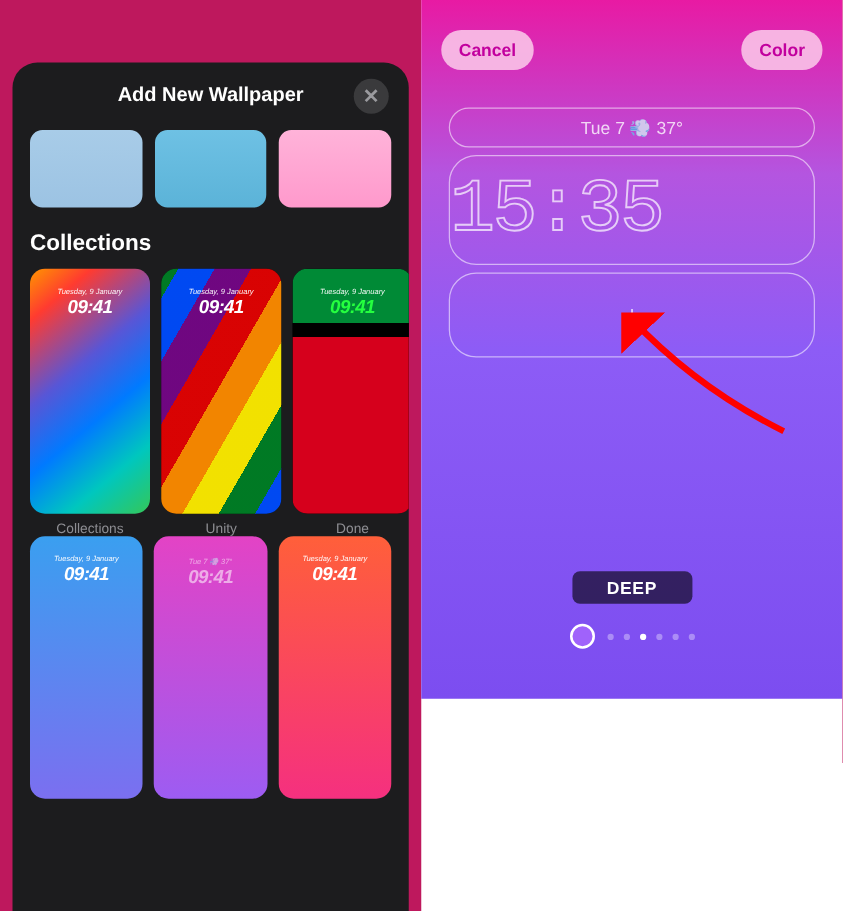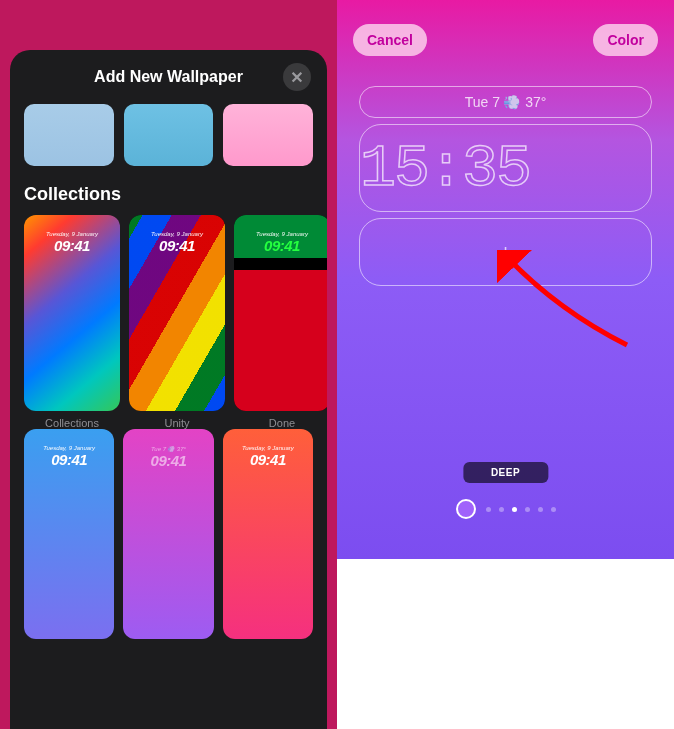--- a/index.html
+++ b/index.html
@@ -48,21 +48,21 @@
     .pill-btn { background: rgba(250,195,232,0.9); color: #c2009e; font-size: 14px; font-weight: 600; padding: 8px 14px; border-radius: 16px; cursor: pointer; }
     
     .widget-box { border: 1.5px solid rgba(255,255,255,0.55); border-radius: 22px; padding: 7px 0; text-align: center; color: rgba(255,255,255,0.78); font-size: 14px; margin: 0 6px 6px; }
     .clock-box { border: 1.5px solid rgba(255,255,255,0.55); border-radius: 22px; padding: 10px 0 8px; margin: 0 6px 6px; }
     .big-time { font-size: 60px; font-weight: 300; letter-spacing: -2px; color: transparent; -webkit-text-stroke: 1.5px rgba(255,255,255,0.7); font-family: 'Courier New', monospace; }
     .add-widget-box { border: 1.5px solid rgba(255,255,255,0.55); border-radius: 22px; height: 68px; display: flex; align-items: center; justify-content: center; margin: 0 6px; cursor: pointer; }
     .plus-icon { color: rgba(255,255,255,0.7); font-size: 22px; font-weight: 300; }
     
     .arrow { position: absolute; top: 250px; left: 160px; width: 140px; height: 100px; }
     
-    .deep-label { position: absolute; bottom: 76px; left: 50%; transform: translateX(-50%); background: rgba(0,0,0,0.6); color: #fff; font-size: 10px; font-weight: 600; padding: 5px 28px; border-radius: 6px; letter-spacing: 0.5px; }
+    .deep-label { position: absolute; bottom: 76px; left: 50%; transform: translateX(-50%); background: rgba(0,0,0,0.6); color: #fff; font-size: 14px; font-weight: 600; padding: 5px 28px; border-radius: 6px; letter-spacing: 0.5px; }
     
     .pager { position: absolute; bottom: 40px; left: 0; right: 0; display: flex; align-items: center; justify-content: center; gap: 10px; }
     .color-pick { width: 20px; height: 20px; border-radius: 50%; background: #a062fb; border: 2.5px solid #fff; }
     .dots { display: flex; gap: 8px; }
     .dot { width: 5px; height: 5px; border-radius: 50%; background: rgba(255,255,255,0.35); }
     .dot.active { background: #fff; }
   </style>
 </head>
 <body>
 

